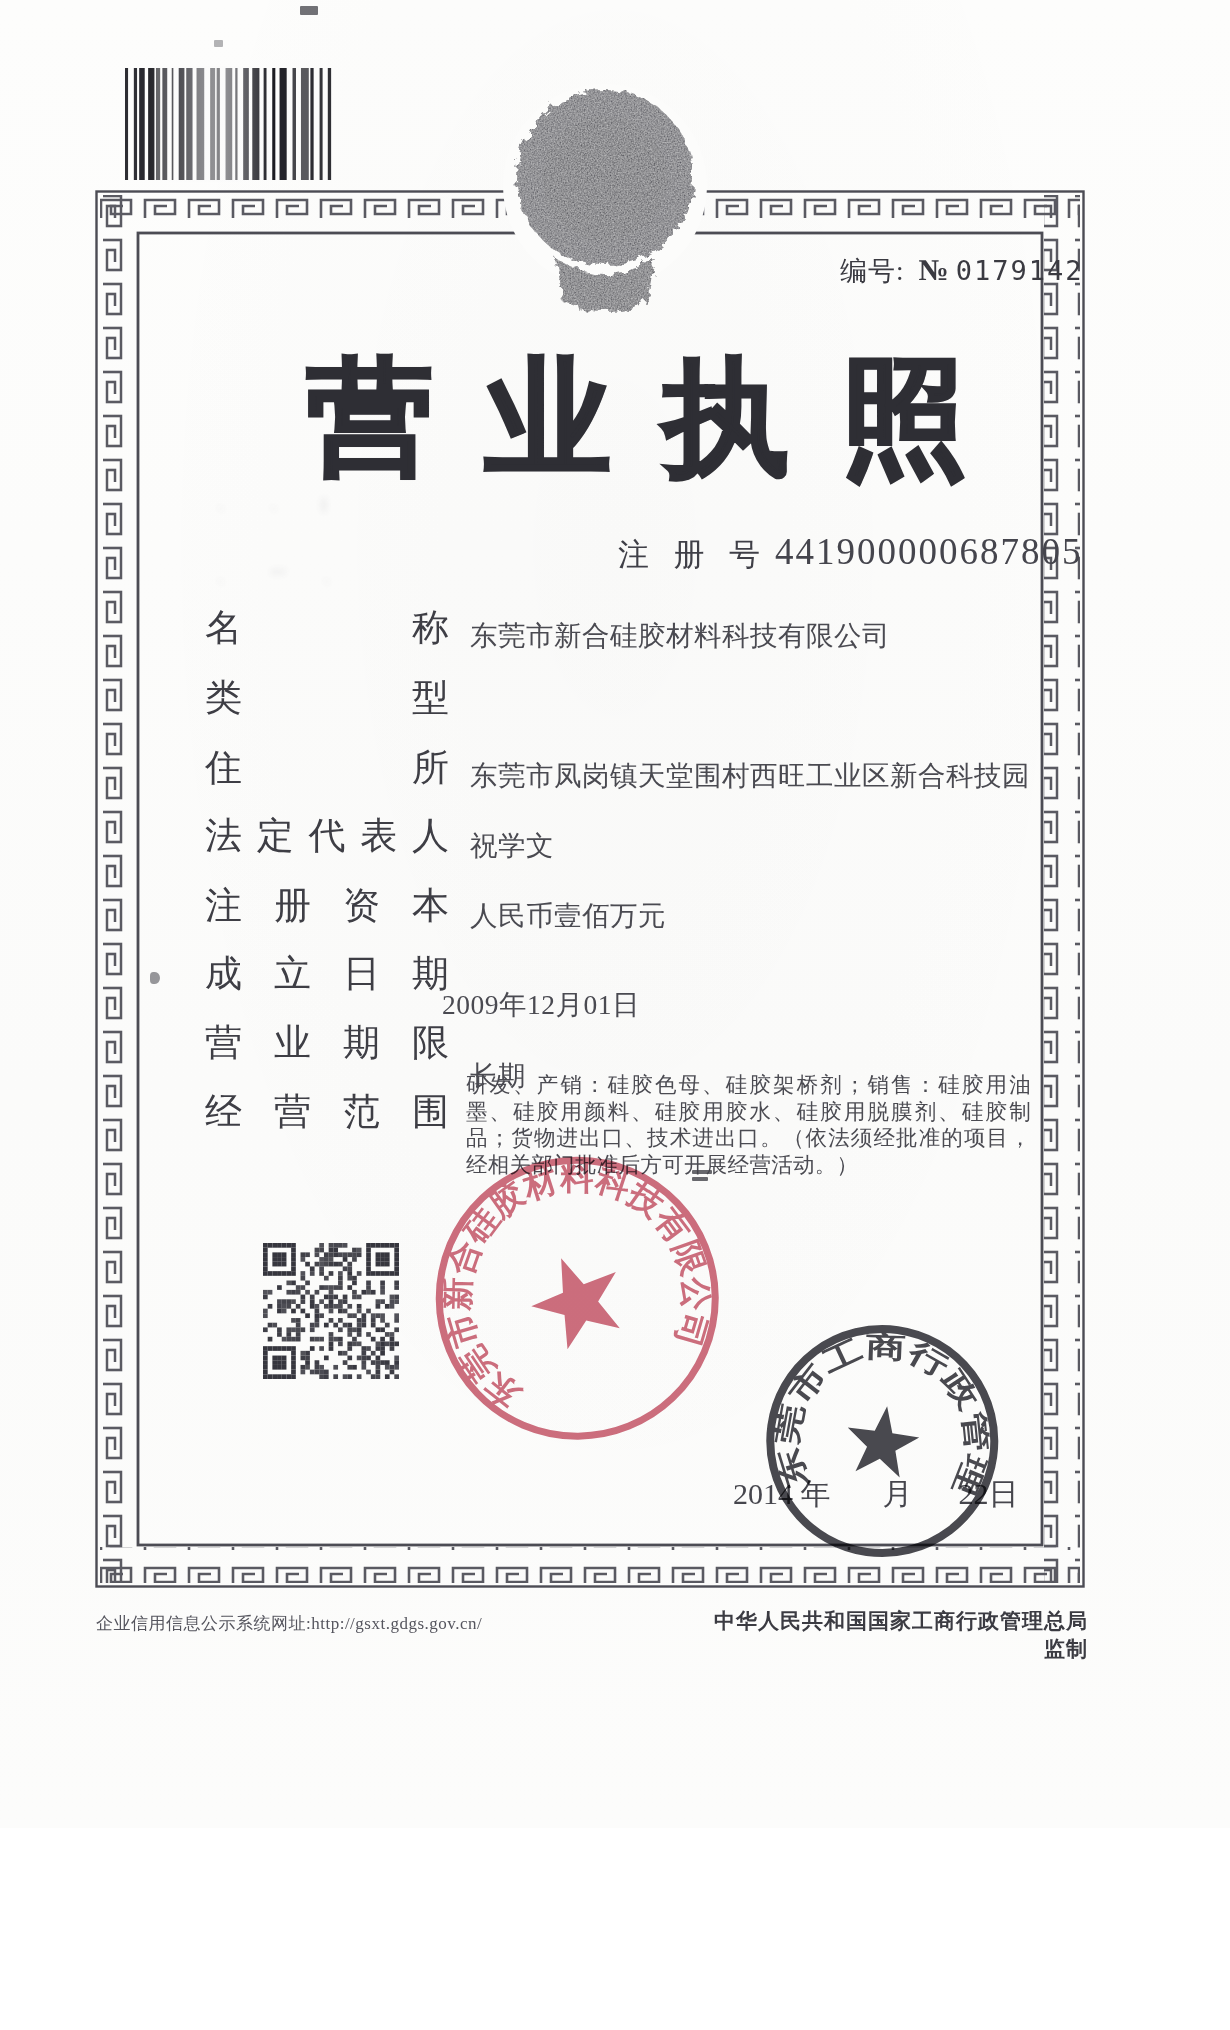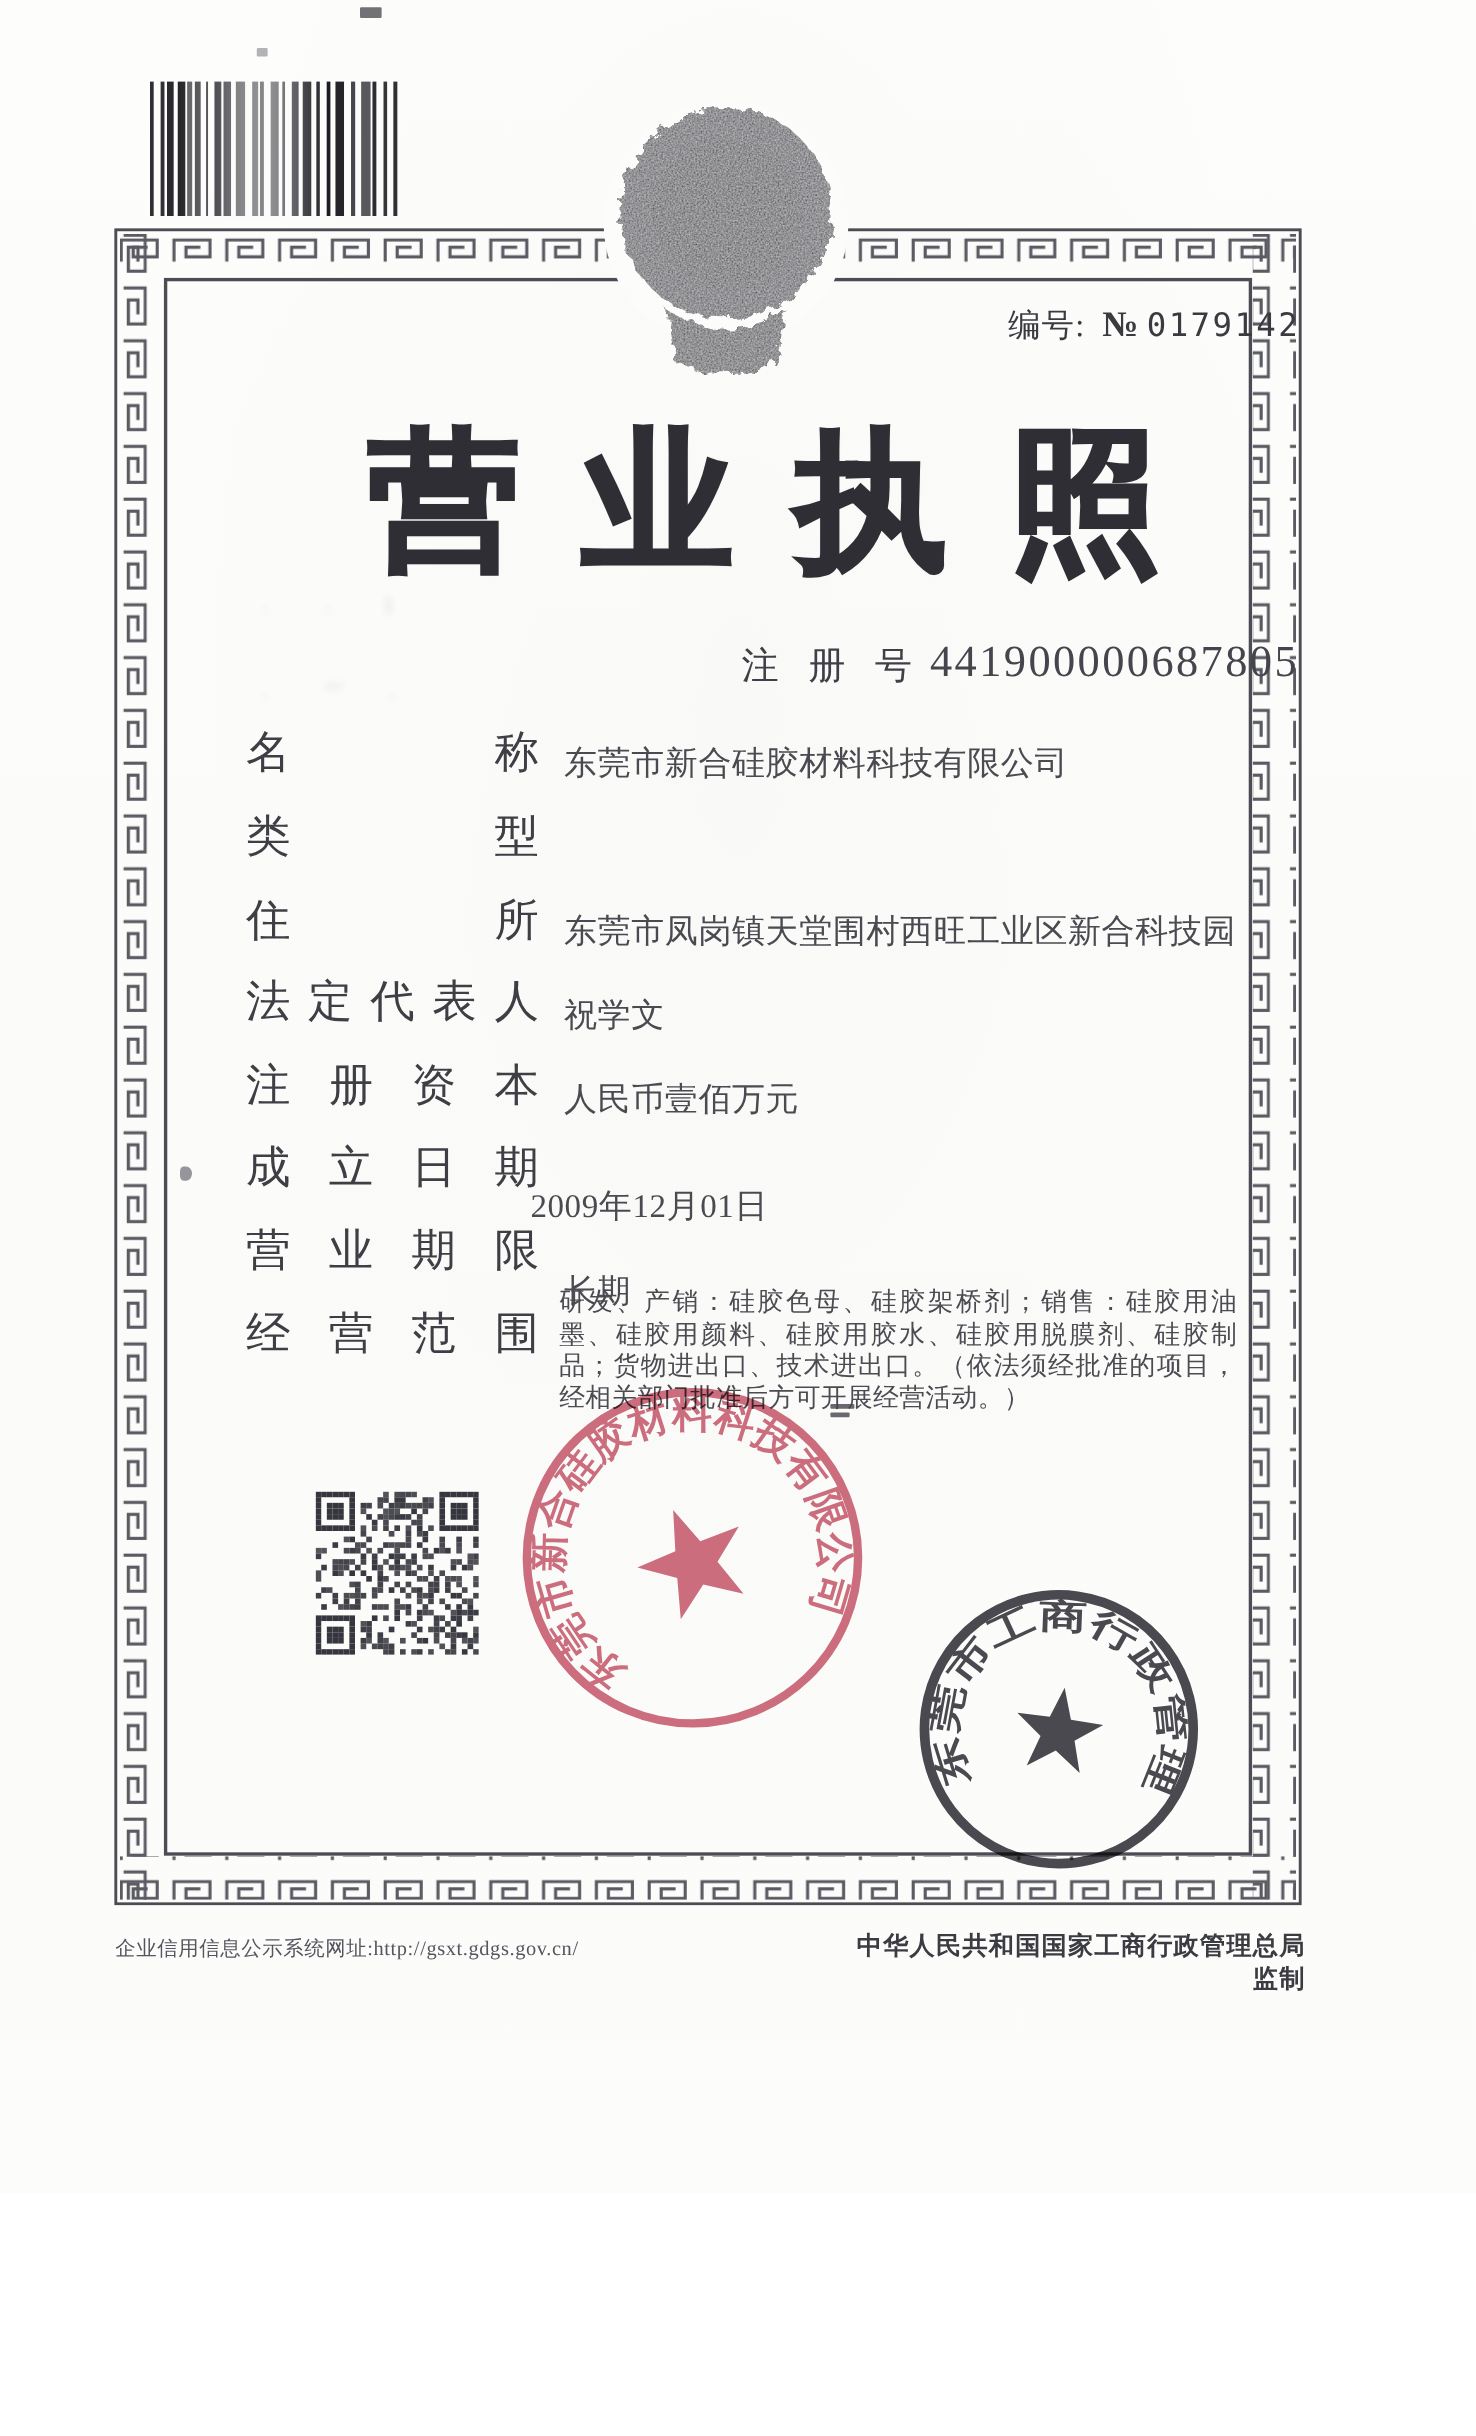--- a/index.html
+++ b/index.html
@@ -563,20 +563,23 @@
       <defs>
         <path id="sealArc" d="M73,224 A108,108 0 1 1 237,224" fill="none"></path>
       </defs>
       <circle cx="155" cy="155" r="138" fill="none" stroke="#c44f63" stroke-width="7"></circle>
       <polygon points="0,-48 11.2,-15.4 45.6,-14.8 18.1,5.9 28.2,38.8 0,19 -28.2,38.8 -18.1,5.9 -45.6,-14.8 -11.2,-15.4" transform="translate(155,160)" fill="#c44f63"></polygon>
       <text class="seal-red-text"><textPath href="#sealArc" startOffset="4" textLength="500" lengthAdjust="spacingAndGlyphs">东莞市新合硅胶材料科技有限公司</textPath></text>
     </svg>
   </div>
 
 
+  <div class="abs datebar" style="left:733px;top:1474px;">
+    <span>2014</span>&nbsp;<span>年</span><span class="d-gap1"></span><span>月</span><span class="d-gap2"></span><span>22</span><span>日</span>
+  </div>
 
   <div class="abs stampsvg" style="left:757px;top:1316px;transform:rotate(8deg);opacity:.87;">
     <svg width="250" height="250">
       <defs>
         <path id="stampArc" d="M60.7,179 A84,84 0 1 1 189.3,179" fill="none"></path>
       </defs>
       <circle cx="125" cy="125" r="112" fill="none" stroke="#2f2f36" stroke-width="8"></circle>
       <polygon points="0,-38 8.9,-12.2 36.1,-11.7 14.3,4.7 22.3,30.7 0,15 -22.3,30.7 -14.3,4.7 -36.1,-11.7 -8.9,-12.2" transform="translate(125,128)" fill="#2f2f36"></polygon>
       <text class="stamp-blk-text"><textPath href="#stampArc" startOffset="2" textLength="400" lengthAdjust="spacingAndGlyphs">东莞市工商行政管理局</textPath></text>
     </svg>

